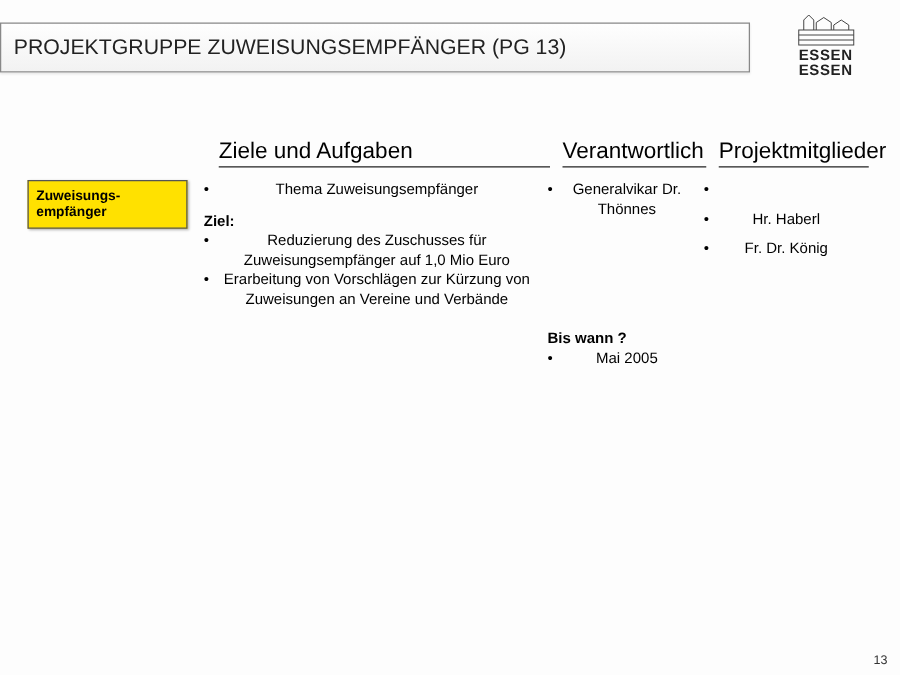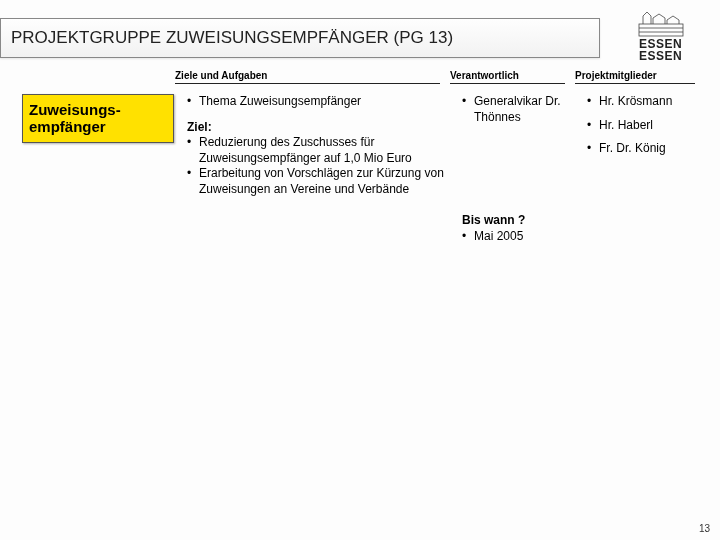--- a/index.html
+++ b/index.html
@@ -41,56 +41,57 @@
     line-height: 1;
   }
   .content {
     position: absolute;
     left: 0; top: 70px;
     width: 720px;
   }
   .col-headers {
     display: flex;
     margin-left: 175px;
-    font-weight: bold;
-    font-size: 10px;
+    font-weight: normal;
+    font-size: 18px;
     border-bottom: none;
+    margin-top: 40px;
   }
   .col-headers > div {
     border-bottom: 1.5px solid #222;
     padding-bottom: 2px;
   }
   .col1h { width: 265px; }
   .col2h { width: 115px; margin-left: 10px; }
   .col3h { width: 120px; margin-left: 10px; }
   .row {
     display: flex;
     margin-top: 10px;
     align-items: flex-start;
   }
   .side-label {
-    width: 152px;
+    width: 128px;
     margin-left: 22px;
     margin-right: 13px;
     background: #ffe100;
     border: 1.5px solid #555;
     box-shadow: 1px 1px 2px rgba(0,0,0,0.3);
     font-weight: bold;
-    font-size: 15px;
+    font-size: 11px;
     padding: 6px 6px;
     line-height: 1.15;
     box-sizing: border-box;
     overflow-wrap: break-word;
   }
   .col1 { width: 265px; font-size: 12px; line-height: 1.3; }
   .col2 { width: 115px; margin-left: 10px; font-size: 12px; line-height: 1.3; }
   .col3 { width: 120px; margin-left: 10px; font-size: 12px; line-height: 1.3; }
   .bullet-row { display: flex; }
   .bullet-row .b { width: 12px; flex-shrink: 0; }
-  .bullet-row .t { flex: 1; }
+  .bullet-row .t { flex: 1; text-align: center; }
   .sect-label { font-weight: bold; margin-top: 10px; }
   .sect-label2 { font-weight: bold; margin-top: 16px; }
   .biswann { font-weight: bold; }
   .pagenum {
     position: absolute;
     right: 10px; bottom: 6px;
     font-size: 10px;
     color: #333;
   }
 </style>
@@ -153,21 +154,20 @@
       <div class="biswann">Bis wann ?</div>
       <div class="bullet-row">
         <div class="b">•</div>
         <div class="t">Mai 2005</div>
       </div>
     </div>
 
     <div class="col3">
       <div class="bullet-row">
         <div class="b">•</div>
-        <div class="t">Hr. Krösmann</div>
       </div>
       <div class="bullet-row" style="margin-top:8px">
         <div class="b">•</div>
         <div class="t">Hr. Haberl</div>
       </div>
       <div class="bullet-row" style="margin-top:8px">
         <div class="b">•</div>
         <div class="t">Fr. Dr. König</div>
       </div>
     </div>

